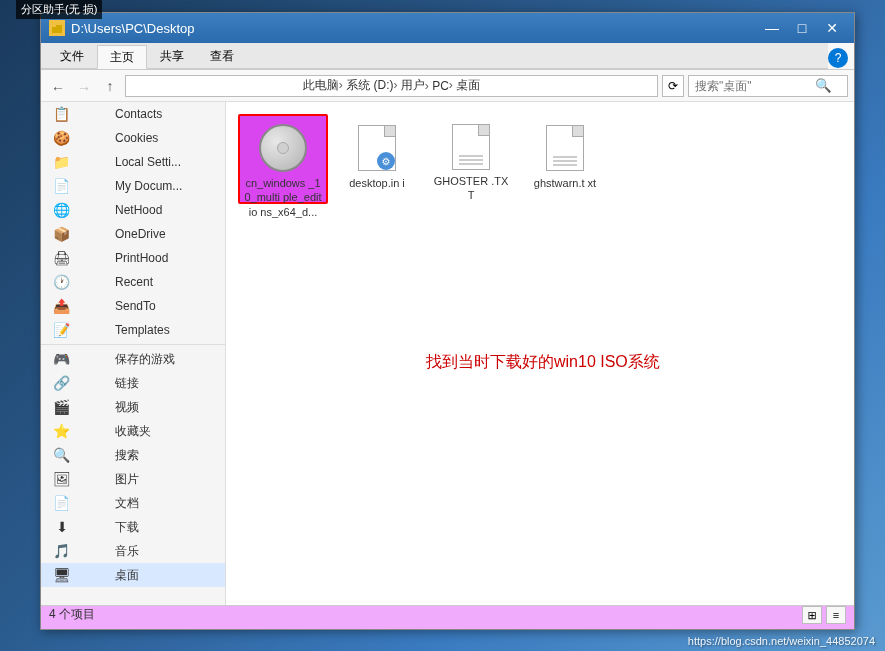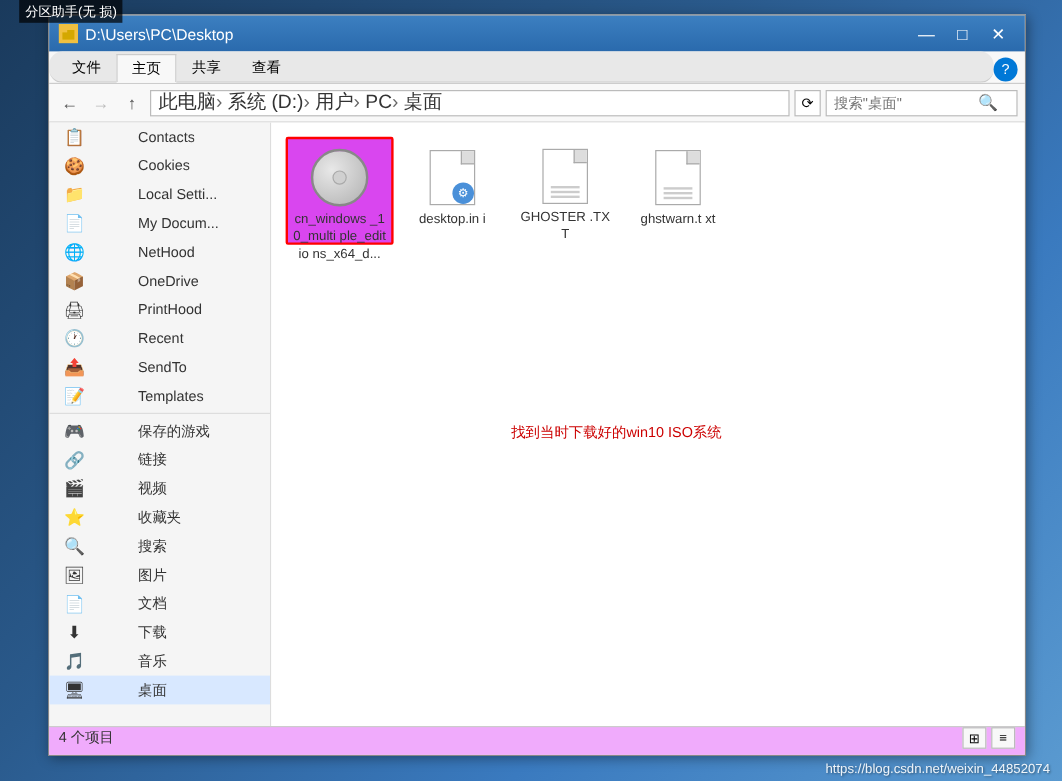--- a/index.html
+++ b/index.html
@@ -150,22 +150,23 @@
     }
     .nav-btn:disabled { color: #bbb; }
     .address-path {
       flex: 1;
       height: 22px;
       border: 1px solid #bbb;
       background: white;
       display: flex;
       align-items: center;
       padding: 0 6px;
-      font-size: 16px;
+      font-size: 12px;
       overflow: hidden;
+      justify-content: center;
     }
     .address-crumb {
       color: #333;
     }
     .address-crumb + .address-crumb::before {
       content: ' › ';
       color: #666;
     }
     .refresh-btn {
       width: 22px;
@@ -387,21 +388,21 @@
       color: white;
       font-size: 10px;
     }
 
     
     .annotation {
       position: absolute;
       top: 250px;
       left: 200px;
       color: #cc0000;
-      font-size: 12px;
+      font-size: 16px;
       font-weight: normal;
       pointer-events: none;
     }
 
     
     .status-bar {
       height: 24px;
       background: #f0abfc;
       border-top: 1px solid #ccc;
       display: flex;
@@ -468,21 +469,21 @@
     <span class="title-bar-text">D:\Users\PC\Desktop</span>
     <div class="title-bar-buttons">
       <button class="tb-btn">—</button>
       <button class="tb-btn">□</button>
       <button class="tb-btn close">✕</button>
     </div>
   </div>
 
   <div class="ribbon">
     <div class="ribbon-tabs-row">
-      <div class="ribbon-tabs" style="flex:1;border-radius:11px;">
+      <div class="ribbon-tabs" style="flex:1;">
         <div class="ribbon-tab">文件</div>
         <div class="ribbon-tab active">主页</div>
         <div class="ribbon-tab">共享</div>
         <div class="ribbon-tab">查看</div>
       </div>
       <div class="ribbon-help">?</div>
     </div>
   </div>
 
   <div class="address-bar">

